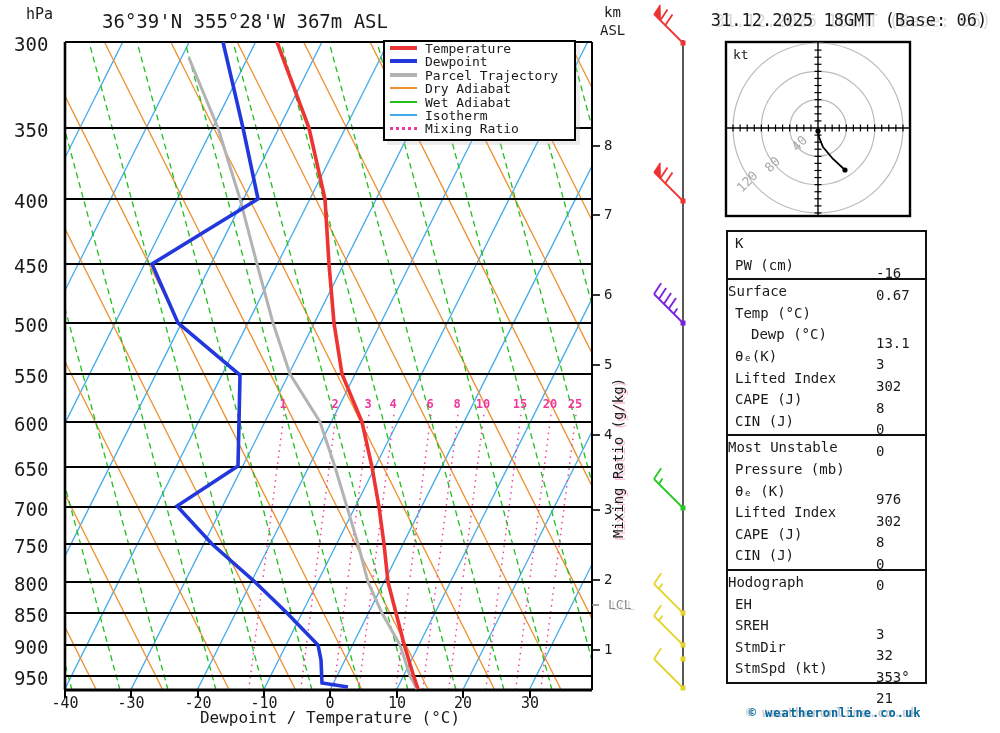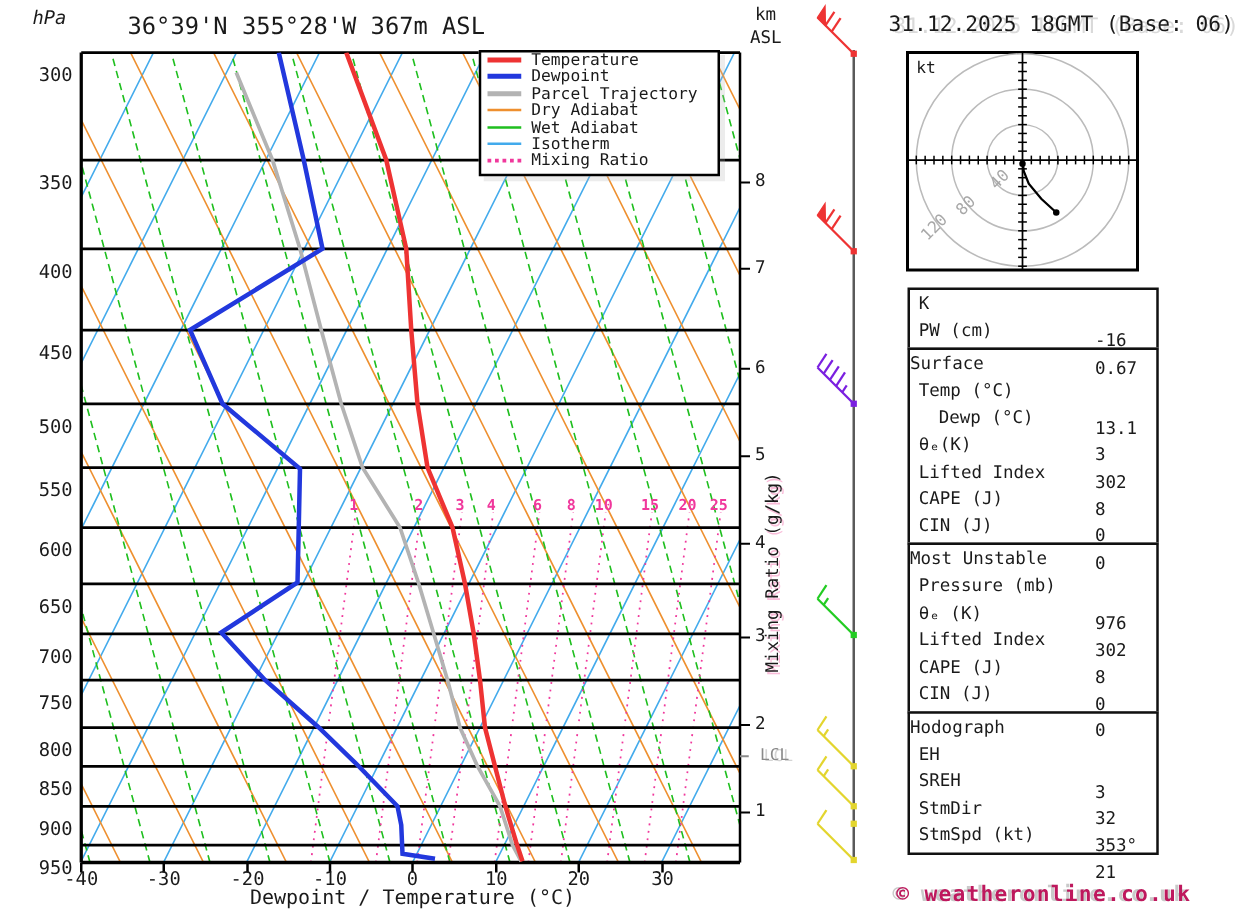--- a/index.html
+++ b/index.html
@@ -1,35 +1,35 @@
 <!DOCTYPE html>
 <html><head>
 <meta charset="utf-8">
 <style>
   html,body{margin:0;padding:0;background:#fff;}
   #stage{position:relative;width:1000px;height:733px;background:#fff;overflow:hidden;
          font-family:"DejaVu Sans Mono",monospace;color:#1a1a1a;}
   #stage .lbl{position:absolute;white-space:nowrap;}
   #svg-chart{position:absolute;left:0;top:0;}
-  .ptick{position:absolute;width:44px;text-align:right;font-size:15px;margin-top:18px;}
+  .ptick{position:absolute;width:44px;font-size:19px;}
   .xtick{position:absolute;width:60px;text-align:center;font-size:15px;}
   .kmtick{position:absolute;font-size:14px;}
   .mrlbl{position:absolute;font-size:12px;color:#f0389c;font-weight:bold;}
   #main-title{left:80px;top:10px;width:330px;text-align:center;font-size:19px;}
   #date-title{left:700px;top:10px;width:298px;text-align:center;font-size:17px;
               text-shadow:4px 1px 0 #d9d9d9;}
-  #hpa-label{left:26px;top:5px;font-size:15px;font-style:italic;}
+  #hpa-label{left:26px;top:5px;font-size:15px;}
   #km-label{left:604px;top:4px;font-size:14px;}
   #asl-label{left:600px;top:22px;font-size:14px;}
   #kt-label{left:733px;top:47px;font-size:13px;}
   #lcl-label{left:608px;top:597px;font-size:13px;color:#8a8a8a;text-shadow:3px 1px 0 #d4d4d4;}
   #mix-axis{left:493px;top:450px;width:250px;height:16px;text-align:center;font-size:14px;
             transform:rotate(-90deg);text-shadow:-2px 2px 0 #f9bcd9;}
   #x-axis-title{left:130px;top:708px;width:400px;text-align:center;font-size:16px;}
-  #footer{left:700px;top:706px;width:270px;text-align:center;font-size:17px;color:#be185d;
+  #footer{left:700px;top:706px;width:270px;text-align:center;font-size:12px;color:#0369a1;
           text-shadow:-3px 0 0 #c9c9c9;font-weight:bold;letter-spacing:1px;}
   #legend{position:absolute;left:383px;top:40px;width:189px;height:97px;background:#fff;
           border:2px solid #000;box-shadow:4px 4px 0 rgba(180,180,180,.25);}
   .leg-row{position:relative;height:13.4px;}
   .leg-swatch{position:absolute;left:5px;top:5px;width:27px;}
   .leg-text{position:absolute;left:40px;top:0;font-size:13px;line-height:13.4px;}
   #indices-table{position:absolute;left:726px;top:232px;width:201px;font-size:14px;}
   .tsec{border:2px solid #111;background:#fff;margin-top:-2px;padding:1px 0 2px 0;}
   .trow{position:relative;height:21.6px;line-height:21.6px;padding-left:7px;}
   .trow .val{position:absolute;left:148px;top:0;margin-top:30px;}

